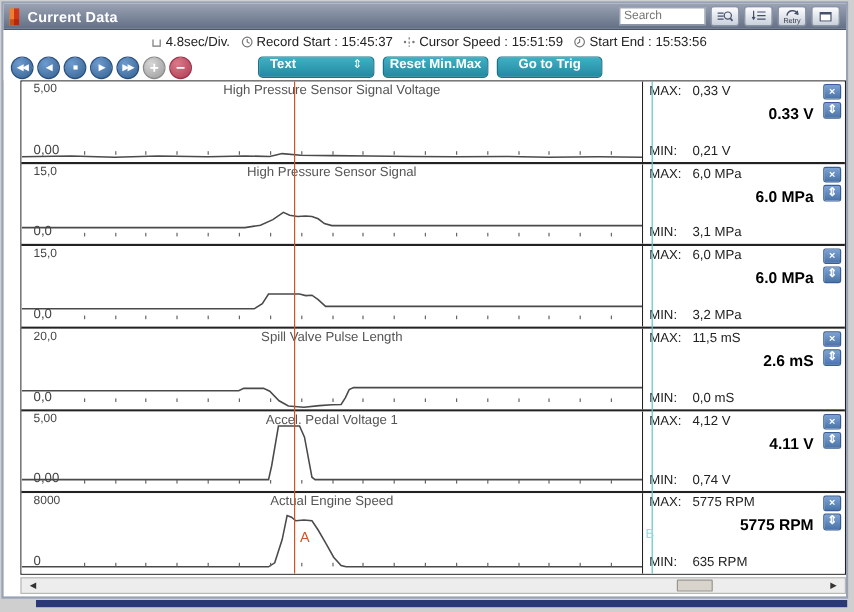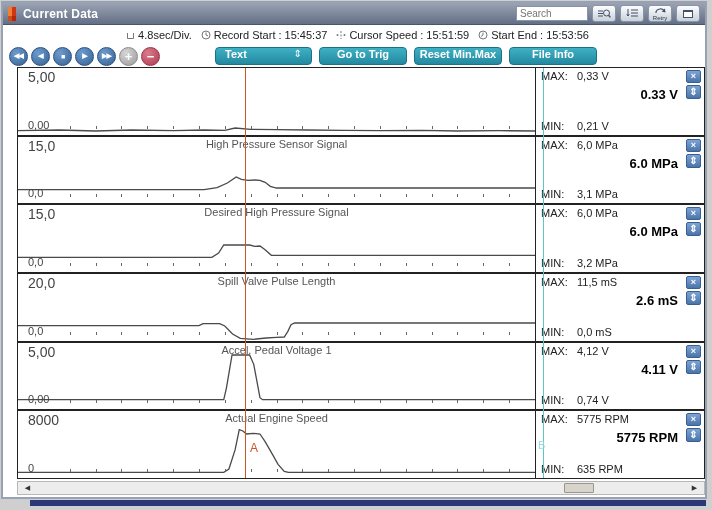--- a/index.html
+++ b/index.html
@@ -30,21 +30,21 @@
   .tealbtn{height:18px;background:linear-gradient(#3fb0c4,#2389a0);border:1px solid #1b7288;border-radius:4px;color:#fff;font-weight:bold;font-size:11px;display:flex;justify-content:center;cursor:pointer;}
   .textbtn{width:97px;margin-left:52px;justify-content:space-between;padding:0 9px;}
   .textbtn .dd{font-size:10px;font-weight:normal;}
   .b88{width:88px;margin-left:4px;}
 
   
   .chartframe{position:absolute;left:14px;top:64px;width:688px;height:412px;border:1px solid #222;background:#fff;display:flex;flex-direction:column;}
   .channel{flex:1;display:flex;border-bottom:2px solid #222;position:relative;min-height:0;}
   .channel:last-child{border-bottom:none;}
   .graph{position:relative;width:518px;border-right:1px solid #222;overflow:hidden;background:#fff;}
-  .scale-max{position:absolute;left:10px;top:1px;font-size:14px;color:#444;}
+  .scale-max{position:absolute;left:10px;top:1px;font-size:10px;color:#444;}
   .gtitle{position:absolute;left:0;right:0;top:1px;text-align:center;font-size:11px;color:#555;}
   .scale-min{position:absolute;left:10px;bottom:4px;font-size:11px;color:#444;}
   .ticks{position:absolute;left:0;top:0;right:0;bottom:0;}
   .ticks i{position:absolute;bottom:6px;width:1px;height:3px;background:#666;}
   svg.wave{position:absolute;left:0;top:0;width:100%;height:100%;display:block;}
   .vals{position:relative;flex:1;font-size:11px;color:#222;background:#fff;}
   .maxrow{position:absolute;left:5px;top:2px;display:flex;}
   .minrow{position:absolute;left:5px;bottom:3px;display:flex;}
   .vlbl{width:36px;}
   .cur{position:absolute;right:26px;top:19px;font-size:13px;font-weight:bold;color:#000;}
@@ -144,23 +144,22 @@
       <div class="pbtn">◀</div>
       <div class="pbtn">■</div>
       <div class="pbtn">▶</div>
       <div class="pbtn">▶▶</div>
       <div class="pbtn plus">+</div>
       <div class="pbtn minus">−</div>
       <div class="tealbtn textbtn">
         <span>Text</span>
         <span class="dd">⇕</span>
       </div>
+      <div class="tealbtn b88">Reset Min.Max</div>
       <div class="tealbtn b88">Go to Trig</div>
-      <div class="tealbtn b88">Reset Min.Max</div>
-      <div class="tealbtn b88">File Info</div>
     </div>
 
     <div class="chartframe" id="channels">
         <div class="channel">
           <div class="graph">
             <svg class="wave" viewBox="0 0 1000 680" preserveAspectRatio="none">
               <polyline fill="none" stroke="#4a4a4a" stroke-width="1.3" vector-effect="non-scaling-stroke" points="0.0,639.2 80.0,632.4 150.0,642.6 220.0,632.4 300.0,639.2 360.0,632.4 400.0,635.8 420.0,612.0 450.0,625.6 500.0,629.0 560.0,632.4 630.0,635.8 700.0,639.2 780.0,635.8 850.0,642.6 930.0,639.2 1000.0,642.6"></polyline>
             </svg>
             <div class="ticks">
               <i style="left: 10%;"></i>
@@ -176,20 +175,21 @@
               <i style="left: 60%;"></i>
               <i style="left: 65%;"></i>
               <i style="left: 70%;"></i>
               <i style="left: 75%;"></i>
               <i style="left: 80%;"></i>
               <i style="left: 85%;"></i>
               <i style="left: 90%;"></i>
               <i style="left: 95%;"></i>
             </div>
             <span class="scale-max">5,00</span>
+            <span class="gtitle">High Pressure Sensor Signal Voltage</span>
             <span class="scale-min">0,00</span>
           </div>
           <div class="vals">
             <div class="maxrow">
               <span class="vlbl">MAX:</span>
               <span>0,33 V</span>
             </div>
             <div class="cur">0.33 V</div>
             <div class="minrow">
               <span class="vlbl">MIN:</span>
@@ -261,21 +261,20 @@
               <i style="left: 60%;"></i>
               <i style="left: 65%;"></i>
               <i style="left: 70%;"></i>
               <i style="left: 75%;"></i>
               <i style="left: 80%;"></i>
               <i style="left: 85%;"></i>
               <i style="left: 90%;"></i>
               <i style="left: 95%;"></i>
             </div>
             <span class="scale-max">15,0</span>
-            <span class="gtitle">Desired High Pressure Signal</span>
             <span class="scale-min">0,0</span>
           </div>
           <div class="vals">
             <div class="maxrow">
               <span class="vlbl">MAX:</span>
               <span>6,0 MPa</span>
             </div>
             <div class="cur">6.0 MPa</div>
             <div class="minrow">
               <span class="vlbl">MIN:</span>

